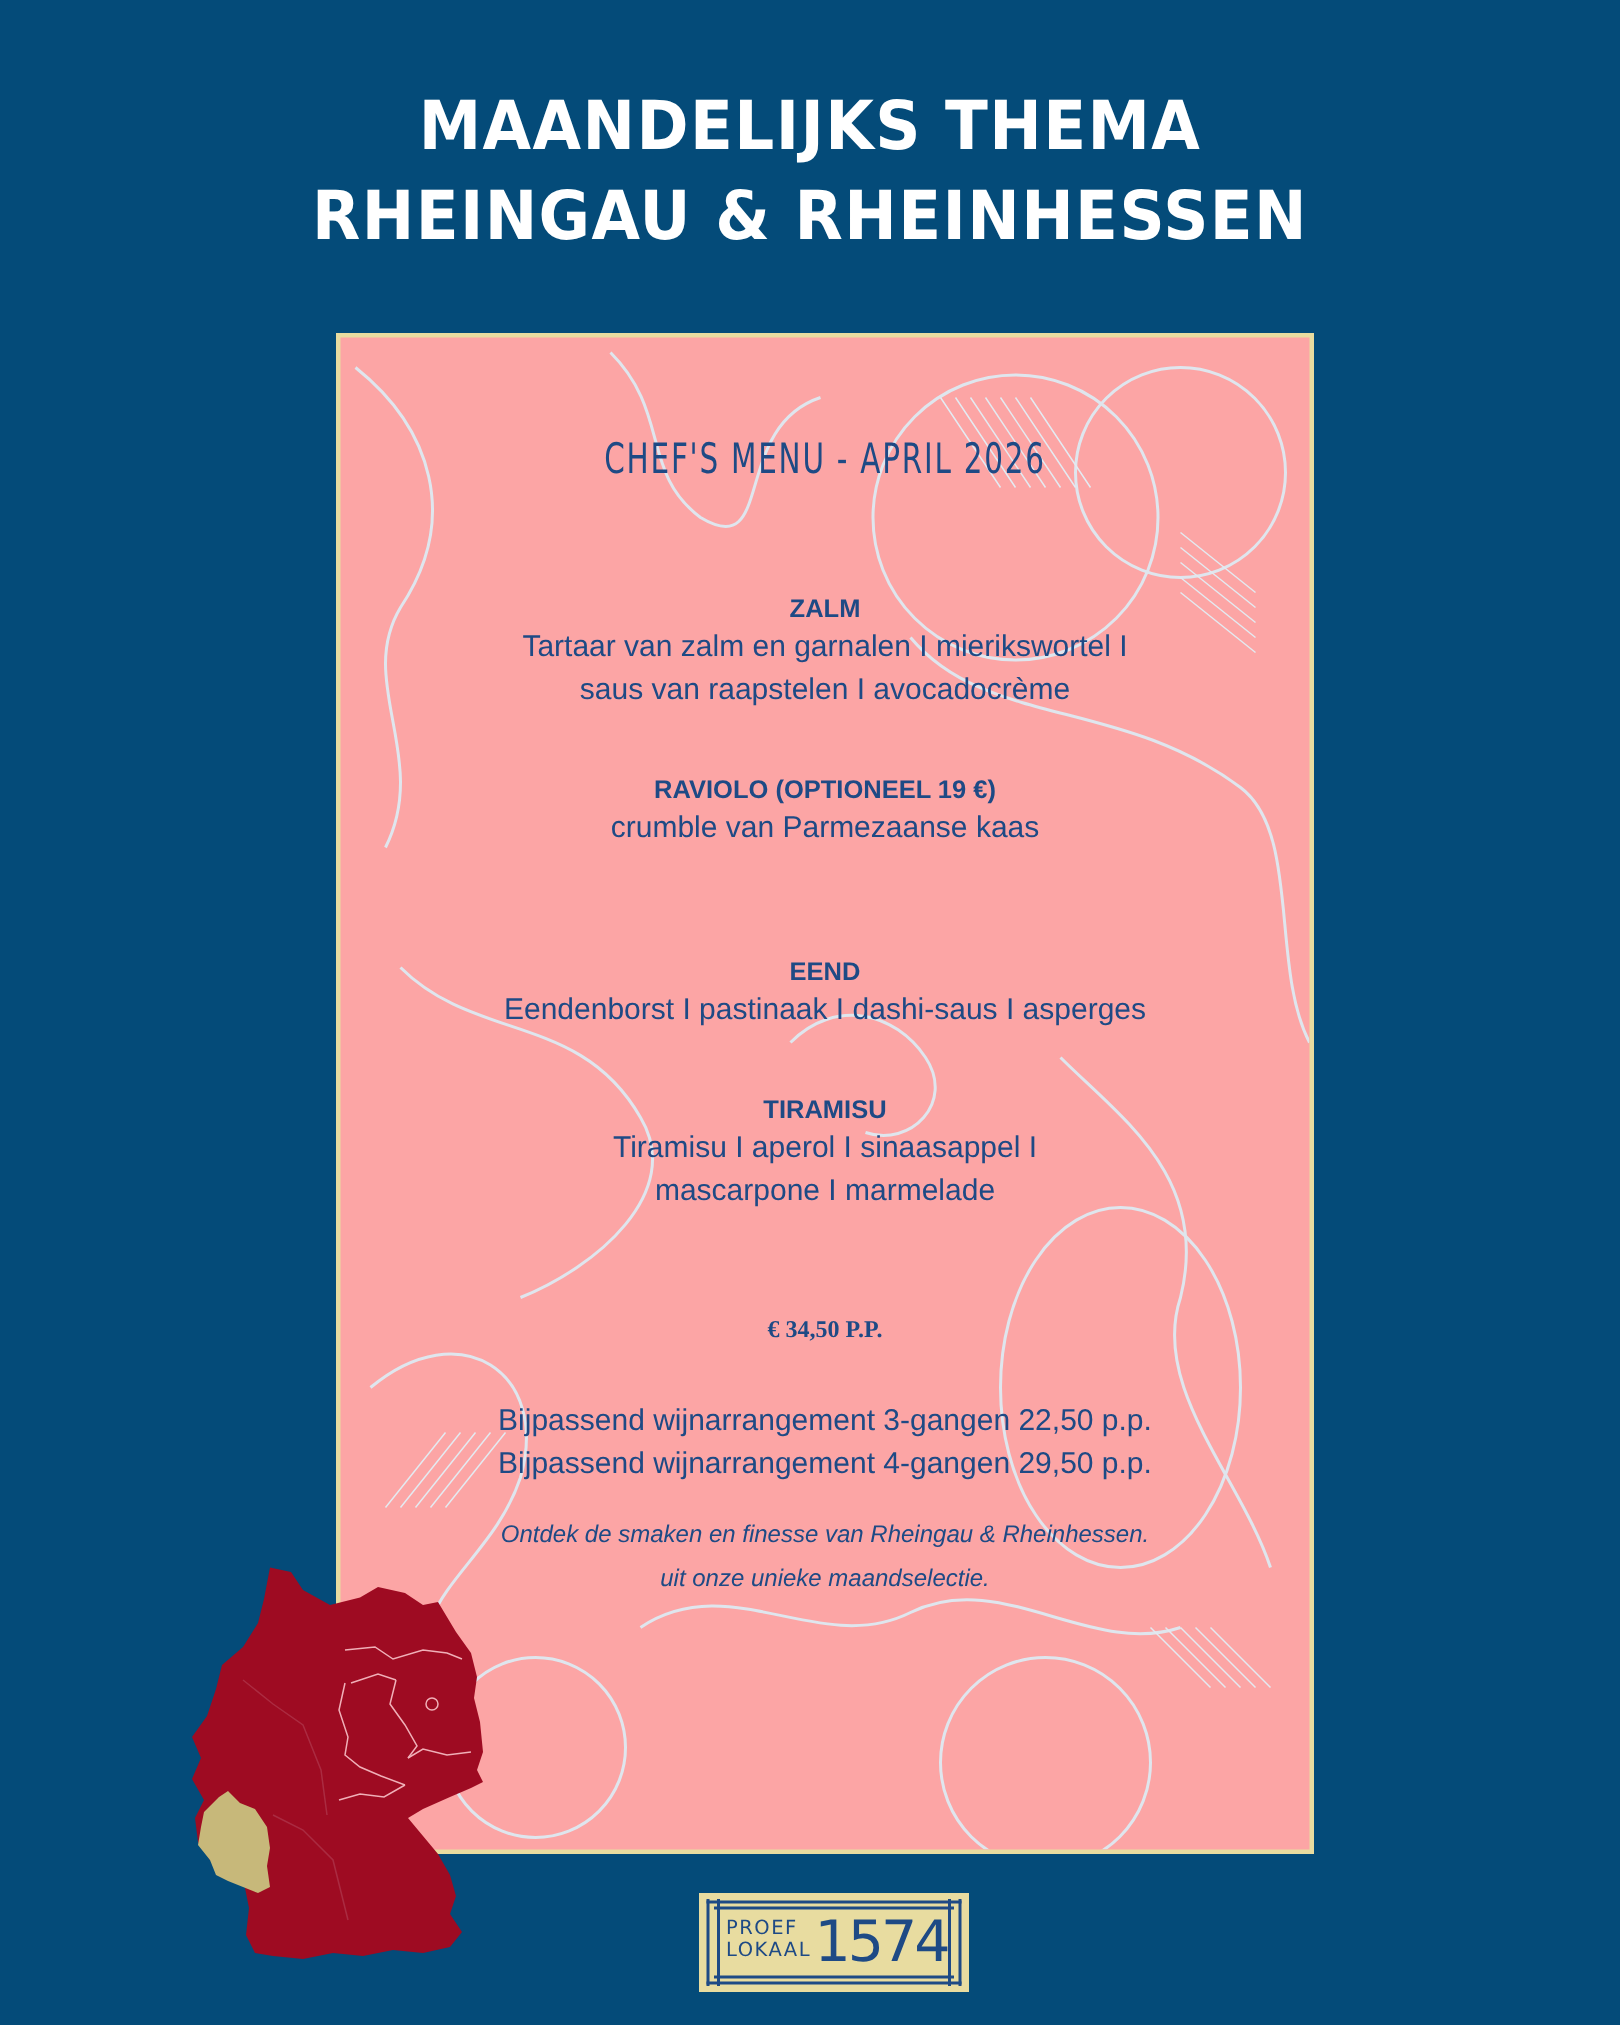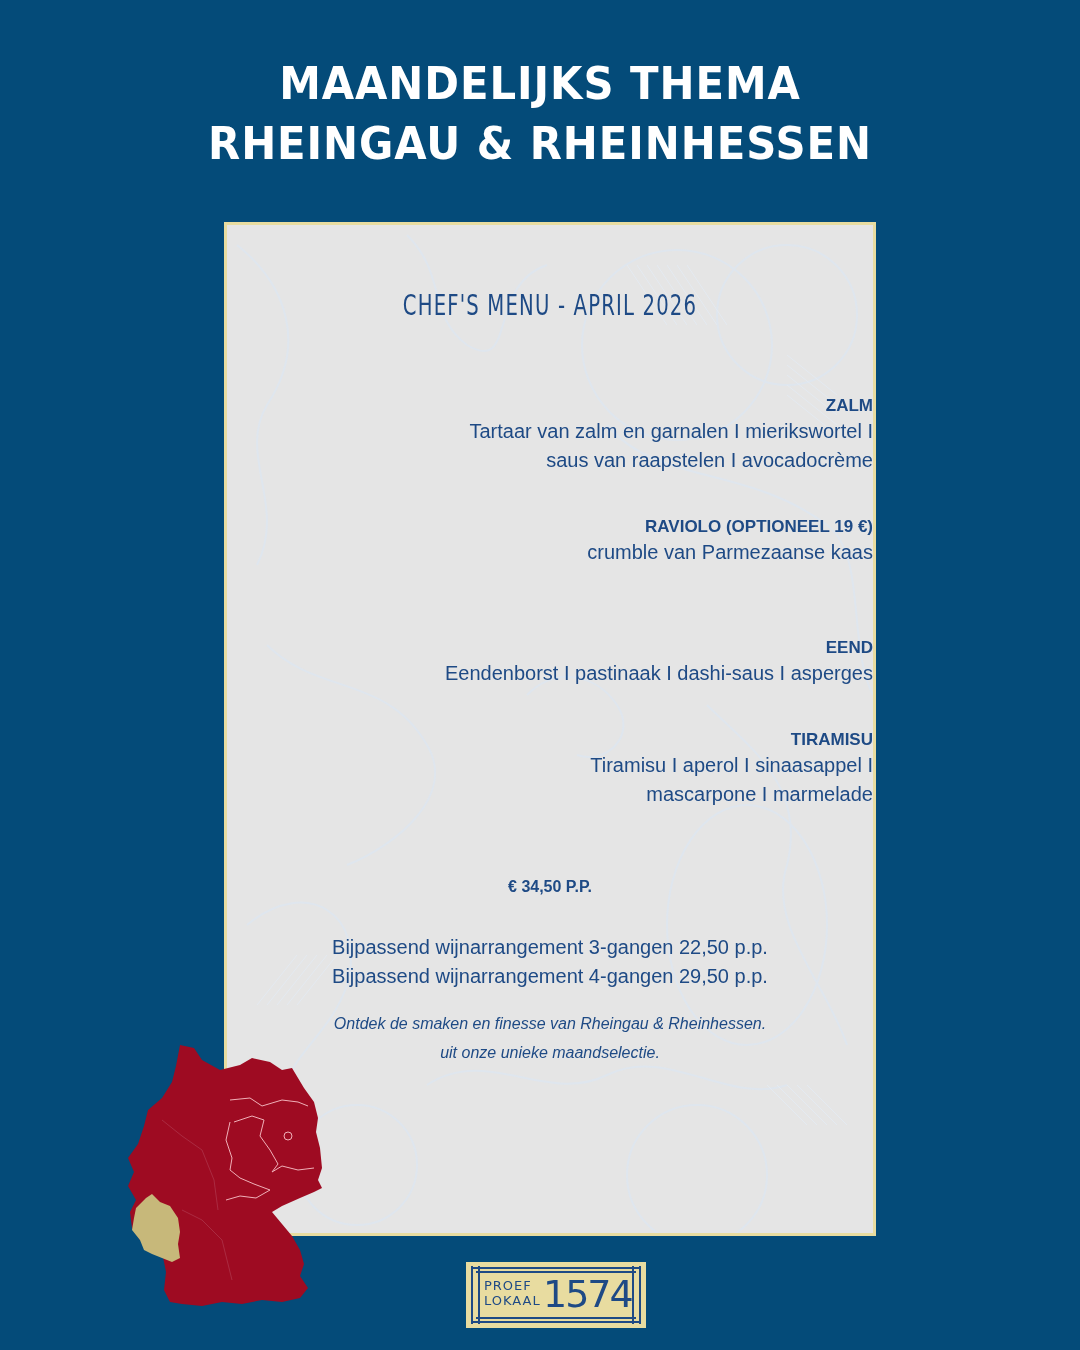--- a/index.html
+++ b/index.html
@@ -15,43 +15,43 @@
     font-family: "DejaVu Sans", sans-serif;
     font-weight: bold; font-size: 45px; line-height: 60px;
     letter-spacing: 1px;
     transform: scaleX(0.93);
   }
   .headline div { white-space: nowrap; }
   .card {
     position: absolute; left: 224px; top: 222px;
     width: 646px; height: 1008px;
     border: 3px solid #e8dca0;
-    background: #e5e5e5;
+    background: #fca5a5;
     overflow: hidden;
   }
   .card svg.bg { position: absolute; left: 0; top: 0; }
   .card-content { position: absolute; left: 0; top: 0; width: 646px; height: 1008px; text-align: center; color: #1e4a85; }
   .menu-title {
     position: absolute; left: 0; width: 646px; top: 64px;
     font-family: "DejaVu Sans Condensed", "DejaVu Sans", sans-serif;
     font-size: 28px; letter-spacing: 1.5px; color: #1e4a85;
     transform: scaleX(0.78);
   }
-  .course { position: absolute; left: 0; width: 646px; text-align: right; }
+  .course { position: absolute; left: 0; width: 646px; }
   .course-name {
     font-family: "Liberation Sans", sans-serif; font-weight: bold;
     font-size: 17px; color: #1e4a85; line-height: 22px;
   }
   .course-desc {
     font-family: "Liberation Sans", sans-serif;
     font-size: 20px; color: #1e4a85; line-height: 29px;
   }
   .price {
     position: absolute; left: 0; width: 646px; top: 653px;
-    font-family: Liberation Sans, sans-serif; font-weight: bold;
+    font-family: Liberation Serif, serif; font-weight: bold;
     font-size: 16px; color: #1e4a85;
   }
   .wine { position: absolute; left: 0; width: 646px; top: 708px;
     font-family: Liberation Sans, sans-serif; font-size: 20px; line-height: 29px; color: #1e4a85; }
   .tagline { position: absolute; left: 0; width: 646px; top: 784px;
     font-family: "Liberation Sans", sans-serif; font-style: italic; font-size: 16px; line-height: 29px; color: #1e4a85; }
   .tagline div, .wine div, .course-desc div { white-space: nowrap; }
   .map { position: absolute; left: 122px; top: 1040px; }
   .logo {
     position: absolute; left: 466px; top: 1262px; width: 180px; height: 66px;

